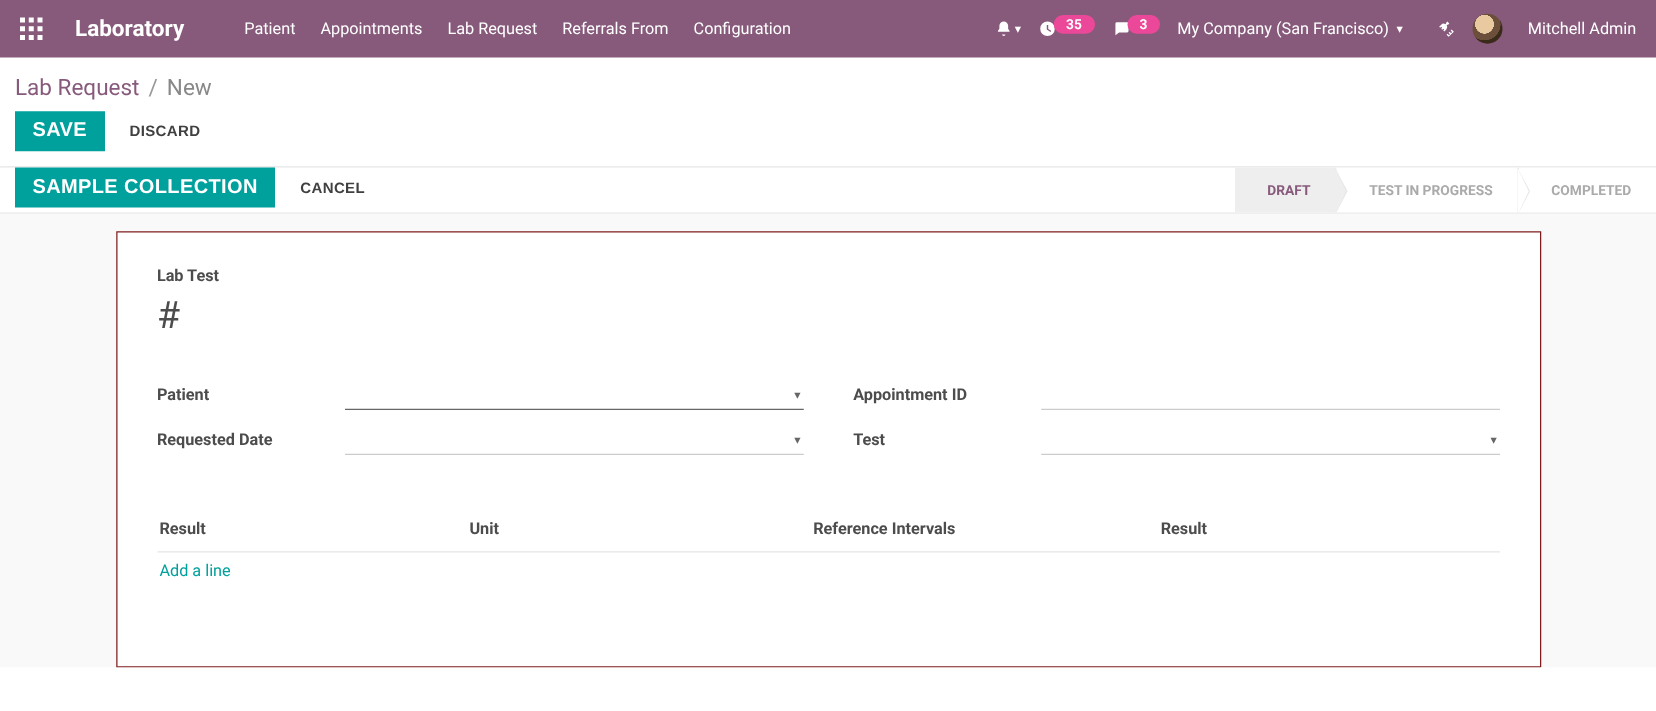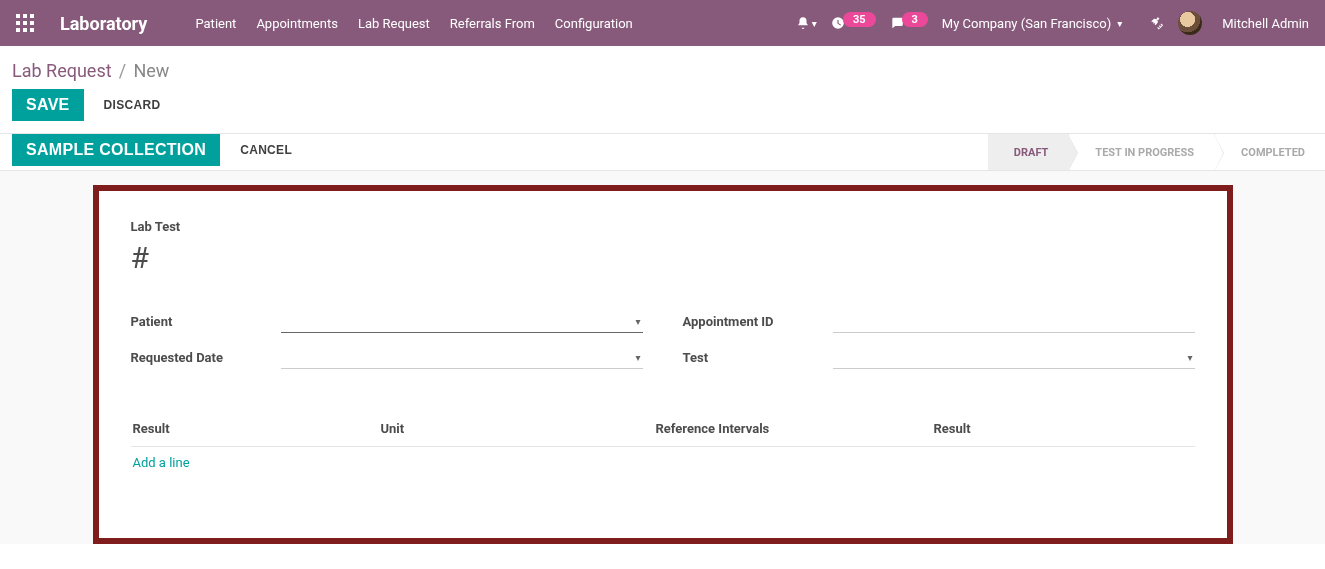--- a/index.html
+++ b/index.html
@@ -46,21 +46,21 @@
   .stage.active::after { border-left-color: #eee; }
   .stage::before {
     content: ""; position: absolute; right: -10px; top: 0; width: 0; height: 0;
     border-top: 19px solid transparent; border-bottom: 19px solid transparent;
     border-left: 10px solid #e5e5e5; z-index: 1;
   }
   .stage:first-child { border-left: none; }
 
   
   .sheet-wrap { background: #f9f9f9; padding: 0; display: flex; justify-content: center; }
-  .sheet { background: #fff; border: 6px solid #7f1d1d; width: 1140px; margin-top: 14px; padding: 28px 32px 60px; }
+  .sheet { background: #fff; border: 1px solid #7f1d1d; width: 1140px; margin-top: 14px; padding: 28px 32px 60px; }
   .lab-test-label { font-size: 13px; font-weight: 700; color: #4c4c4c; margin-bottom: 6px; }
   .lab-test-value { font-size: 30px; color: #4c4c4c; font-weight: 400; margin-bottom: 34px; }
 
   .form-grid { display: grid; grid-template-columns: 1fr 1fr; column-gap: 40px; row-gap: 12px; margin-bottom: 40px; }
   .form-row { display: flex; align-items: center; }
   .form-row label { width: 150px; font-weight: 700; color: #4c4c4c; font-size: 13px; }
   .form-input-wrap { flex: 1; position: relative; }
   .form-input { width: 100%; border: none; border-bottom: 1px solid #ccc; padding: 4px 18px 4px 2px; font-size: 13px; background: transparent; outline: none; }
   .form-input.focus { border-bottom: 1px solid #666; }
   .dd-caret { position: absolute; right: 2px; top: 50%; transform: translateY(-50%); font-size: 10px; color: #666; pointer-events: none; }

